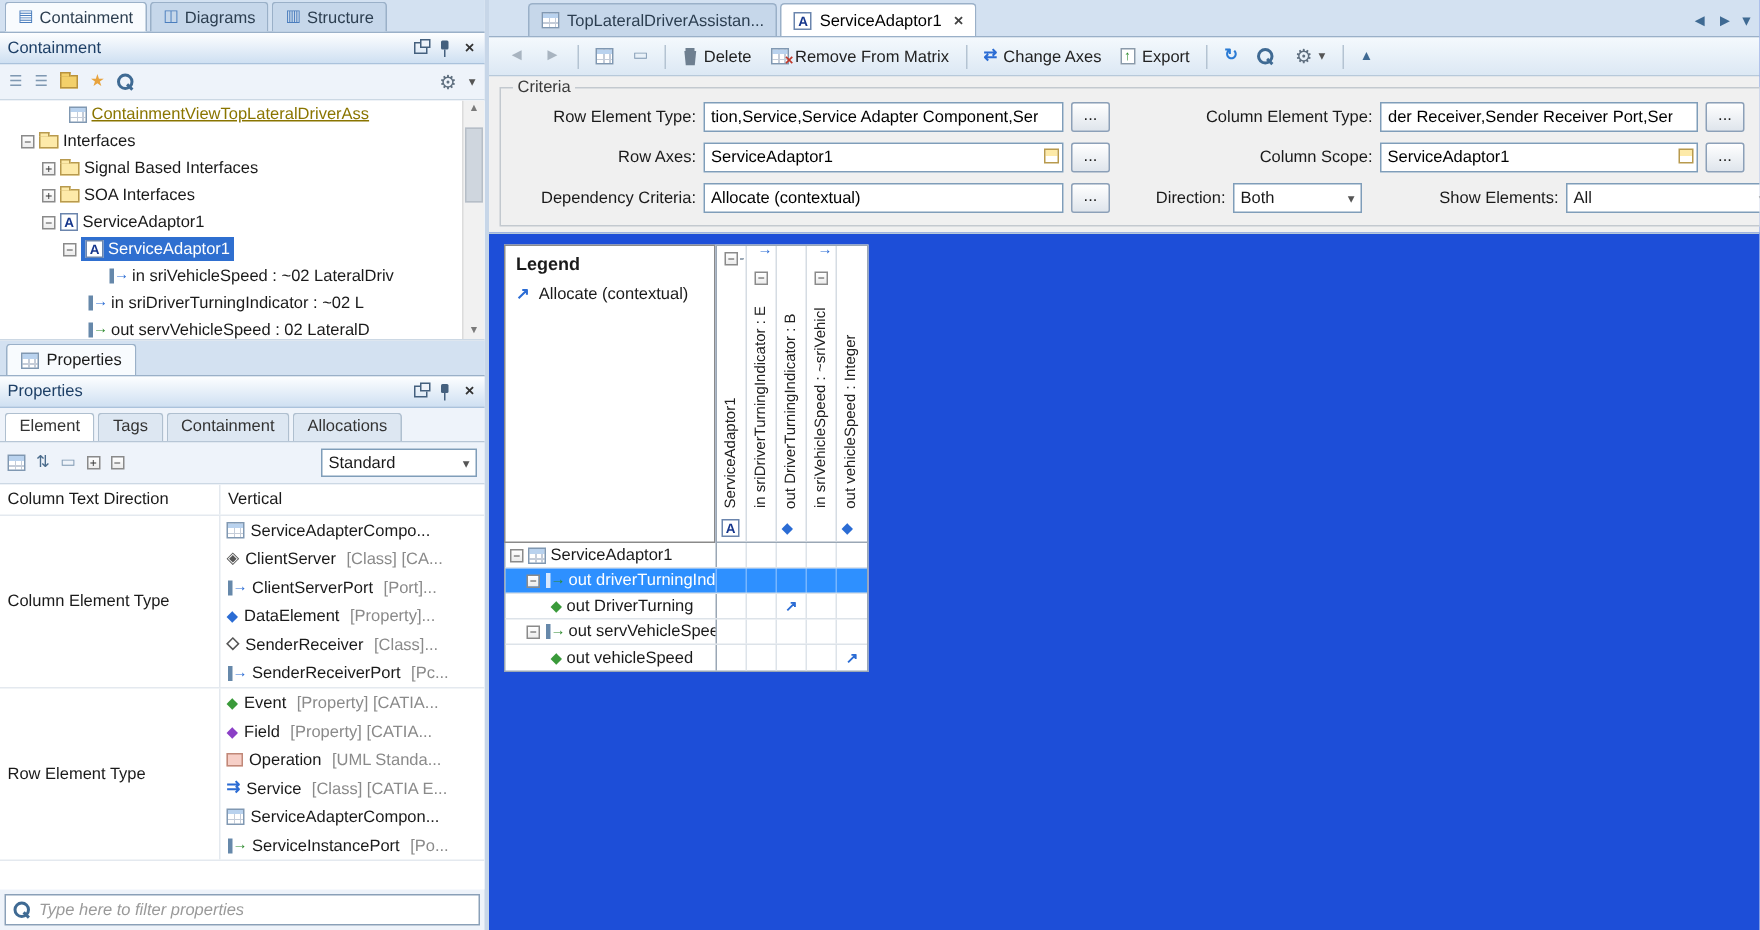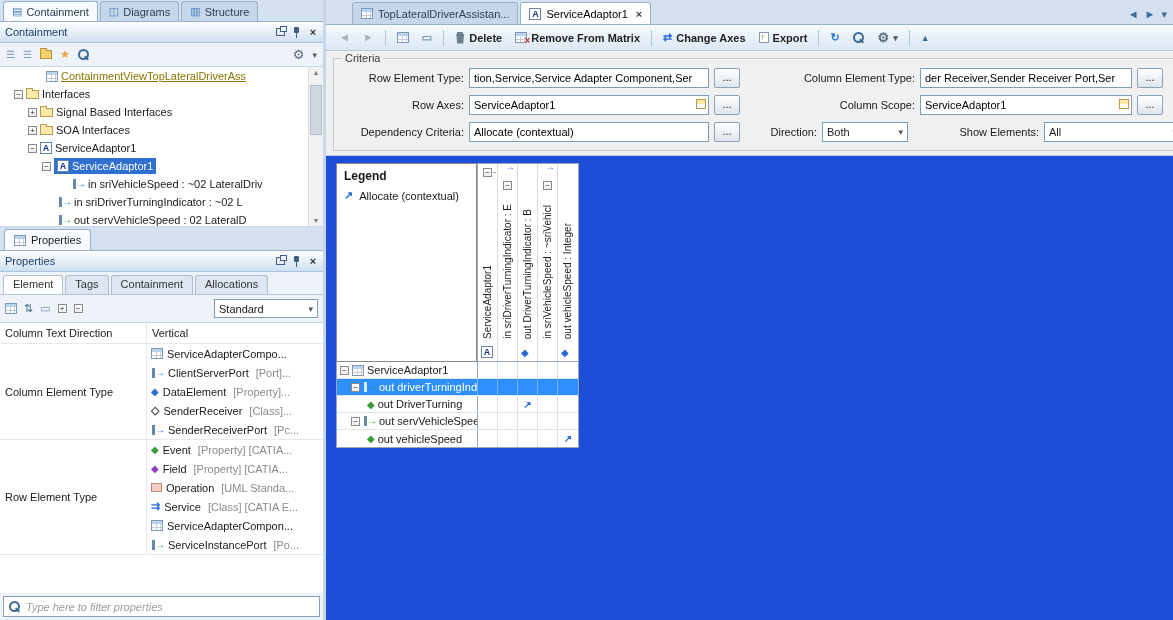--- a/index.html
+++ b/index.html
@@ -59,21 +59,21 @@
   
   .right { flex:1; display:flex; flex-direction:column; background:#f0f0f0; min-width:0; }
 
   .doc-tabs { height:25px; background:#d3e1f1; border-bottom:1px solid #9ab0c8; display:flex; align-items:flex-end; gap:2px; padding:3px 6px 0 26px; }
   .mtab { height:22px; display:flex; align-items:center; gap:5px; padding:0 8px; background:#c6d7ea; border:1px solid #9ab0c8; border-bottom:none; border-radius:3px 3px 0 0; color:#2c3e50; white-space:nowrap; }
   .mtab.active { background:#fff; color:#000; }
   .closex { color:#444; font-weight:bold; margin-left:3px; cursor:default; }
   .closex::before { content:"×"; }
   .tabnav { margin-left:auto; display:flex; align-items:center; gap:6px; padding-bottom:4px; color:#3f6a93; }
 
-  .mtoolbar { height:26px; background:linear-gradient(#f4f9fd,#dce8f4); border-bottom:1px solid #b7c9da; display:flex; align-items:center; gap:3px; padding:0 8px;font-weight:bold; }
+  .mtoolbar { height:26px; background:linear-gradient(#f4f9fd,#dce8f4); border-bottom:1px solid #b7c9da; display:flex; align-items:center; gap:3px; padding:0 8px; }
   .tbtn { display:flex; align-items:center; gap:4px; padding:2px 5px; border-radius:2px; color:#222; white-space:nowrap; }
   .tsep { width:1px; height:16px; background:#b4c3d2; margin:0 3px; }
   .disabled { color:#a8b4c0; }
 
   .criteria-wrap { padding:1px 7px 4px; background:#f0f0f0; }
   fieldset.criteria { border:1px solid #c3c9cf; padding:0 8px 5px; background:#f0f0f0; }
   fieldset.criteria legend { color:#3a3a3a; padding:0 3px; }
   .crow { display:flex; align-items:center; height:27px; gap:5px; }
   .clab { text-align:right; color:#1a1a1a; flex:none; }
   .w122 { width:122px; } .w152 { width:152px; } .w58 { width:58px; } .w110 { width:110px; margin-left:16px; }
@@ -308,20 +308,25 @@
       </div>
       <div class="prow">
         <div class="pname">Column Element Type</div>
         <div class="pval">
           <div class="pitem">
               <span class="ic-grid"></span>
               <span>ServiceAdapterCompo...</span>
               <span class="sfx"></span>
             </div>
           <div class="pitem">
+              <span class="gly ic-cs"></span>
+              <span>ClientServer</span>
+              <span class="sfx">[Class] [CA...</span>
+            </div>
+          <div class="pitem">
               <span class="ic-port in"></span>
               <span>ClientServerPort</span>
               <span class="sfx">[Port]...</span>
             </div>
           <div class="pitem">
               <span class="dia b"></span>
               <span>DataElement</span>
               <span class="sfx">[Property]...</span>
             </div>
           <div class="pitem">

